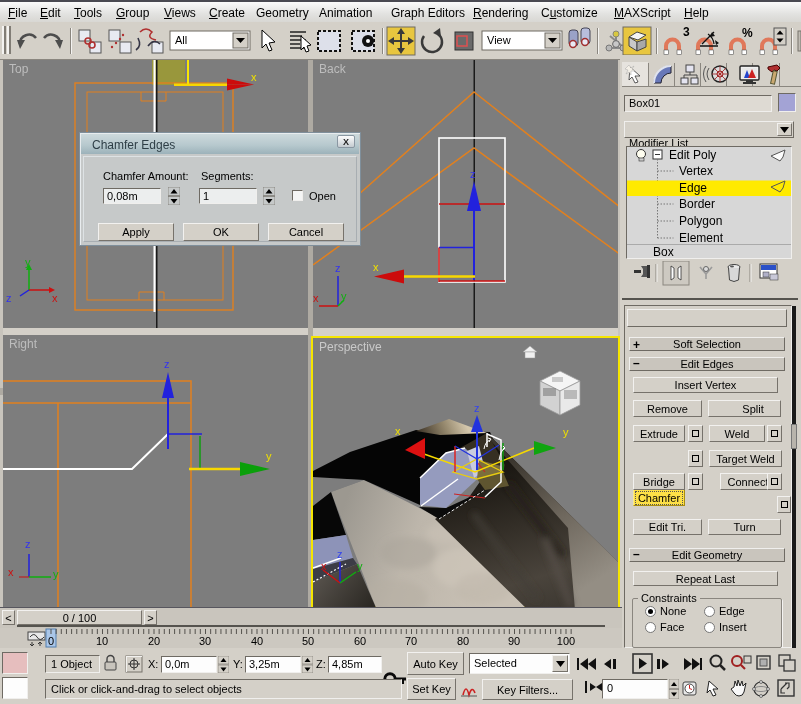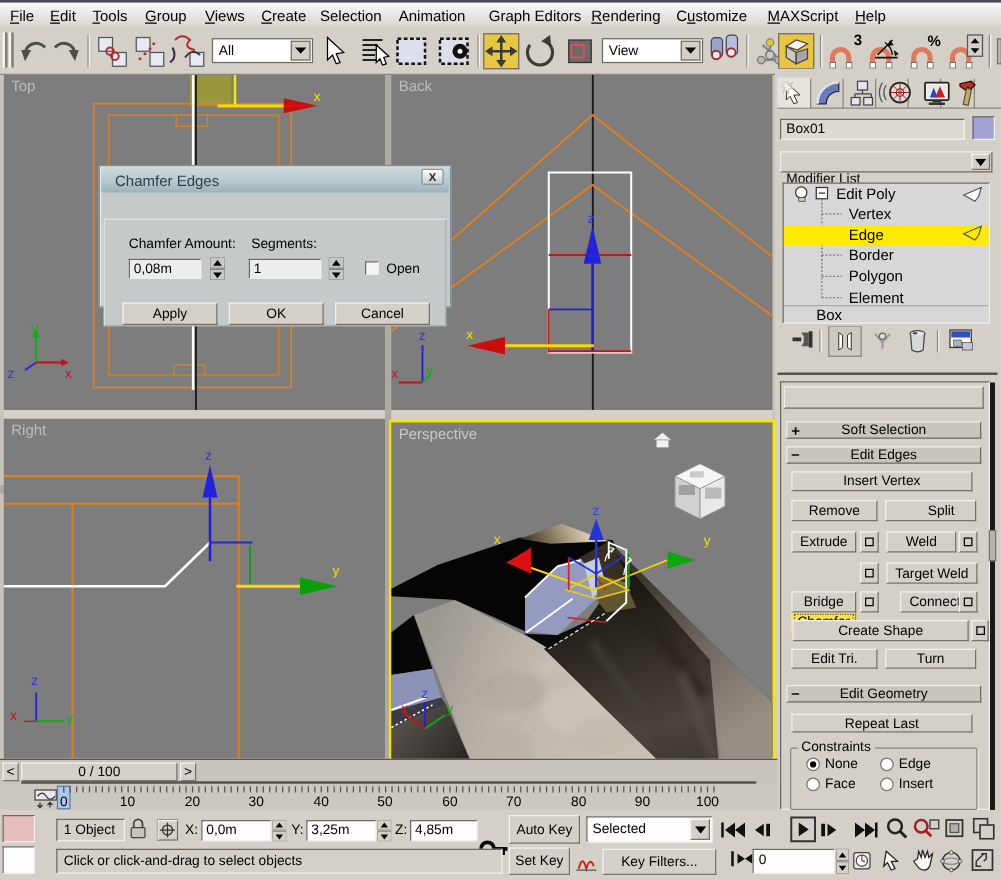--- a/index.html
+++ b/index.html
@@ -23,21 +23,21 @@
 
 <div class="abs" style="left:0;top:0;width:801px;height:22px;
   background:linear-gradient(#fbfbfb,#e2e2e0 60%,#d8d7d3);border-top:2px solid #4a4a52;
   font-size:12px;color:#000;text-align:center;">
   <div class="abs" style="left:8px;top:4px;"><u>F</u>ile</div>
   <div class="abs" style="left:40px;top:4px;"><u>E</u>dit</div>
   <div class="abs" style="left:74px;top:4px;"><u>T</u>ools</div>
   <div class="abs" style="left:116px;top:4px;"><u>G</u>roup</div>
   <div class="abs" style="left:164px;top:4px;"><u>V</u>iews</div>
   <div class="abs" style="left:209px;top:4px;"><u>C</u>reate</div>
-  <div class="abs" style="left:256px;top:4px;">Selection</div>
+  <div class="abs" style="left:256px;top:4px;">Geometry</div>
   <div class="abs" style="left:319px;top:4px;">Animation</div>
   <div class="abs" style="left:391px;top:4px;">Graph Editors</div>
   <div class="abs" style="left:473px;top:4px;"><u>R</u>endering</div>
   <div class="abs" style="left:541px;top:4px;">C<u>u</u>stomize</div>
   <div class="abs" style="left:614px;top:4px;"><u>M</u>AXScript</div>
   <div class="abs" style="left:684px;top:4px;"><u>H</u>elp</div>
 </div>
 
 <div class="abs" style="left:0;top:22px;width:801px;height:38px;background:#d4d0c8;
   border-bottom:1px solid #8a867f;">
@@ -536,21 +536,20 @@
       </div>
   <div class="btn abs" style="left:89px;top:395px;width:73px;height:17px;">Target Weld</div>
   <div class="btn abs" style="left:13px;top:418px;width:52px;height:17px;">Bridge</div>
   <div class="btn abs" style="left:68px;top:418px;width:15px;height:17px;">
         <div style="width:7px;height:7px;border:1px solid #000;"></div>
       </div>
   <div class="btn abs" style="left:100px;top:418px;width:56px;height:17px;">Connect</div>
   <div class="btn abs" style="left:147px;top:418px;width:15px;height:17px;">
         <div style="width:7px;height:7px;border:1px solid #000;"></div>
       </div>
-  <div class="btn abs" style="left:14px;top:441px;width:141px;height:17px;">Create Shape</div>
   <div class="btn abs" style="left:157px;top:441px;width:14px;height:17px;">
         <div style="width:7px;height:7px;border:1px solid #000;"></div>
       </div>
   <div class="btn abs" style="left:13px;top:464px;width:69px;height:16px;">Edit Tri.</div>
   <div class="btn abs" style="left:88px;top:464px;width:73px;height:16px;">Turn</div>
   <div class="abs bevel hdr" style="left:9px;top:493px;width:156px;height:14px;background:#c9c5bd;text-align:center;line-height:13px;">Edit Geometry</div>
   <div class="abs" style="left:13px;top:492px;font-size:12px;font-weight:bold;">–</div>
   <div class="btn abs" style="left:13px;top:516px;width:145px;height:15px;">Repeat Last</div>
   <div class="abs" style="left:12px;top:543px;width:150px;height:50px;border:1px solid #8a867f;border-radius:2px;box-shadow:1px 1px 0 #f4f3f1;"></div>
   <div class="abs" style="left:18px;top:537px;background:#d4d0c8;padding:0 3px;">Constraints</div>
@@ -716,21 +715,21 @@
 <div class="abs" id="dialog" style="left:79px;top:132px;width:282px;height:114px;
   background:#c6c9c9; border:1px solid #7f8f9b; box-shadow: inset 1px 1px 0 #e8ecee;">
   <div class="abs" style="left:1px;top:1px;width:278px;height:20px;
     background:linear-gradient(180deg,#cdd9dc 0%,#b7c9ce 55%,#9cb2ba 100%);">
     <div class="abs" style="left:11px;top:4px;font-size:12px;color:#2e3e46;">Chamfer Edges</div>
     <div class="abs" style="right:4px;top:1px;width:18px;height:13px;border-radius:2px;
       background:linear-gradient(#fdfdfd,#c4cbd0);border:1px solid #8a97a2;
       font-size:9px;font-weight:bold;color:#222;text-align:center;line-height:12px;">X</div>
   </div>
   <div class="abs" style="left:3px;top:23px;width:274px;height:86px;background:#c6c9c9;
-    border:1px solid #a8aeb2;border-top-color:#dde2e4;border-left-color:#dde2e4;margin-top:19px;">
+    border:1px solid #a8aeb2;border-top-color:#dde2e4;border-left-color:#dde2e4;">
     <div class="abs" style="left:19px;top:13px;font-size:11px;">Chamfer Amount:</div>
     <div class="abs" style="left:117px;top:13px;font-size:11px;">Segments:</div>
     <div class="abs sunk" style="left:19px;top:31px;width:58px;height:16px;background:#eceeee;
       font-size:11px;padding:1px 0 0 3px;">0,08m</div>
     <div class="abs" style="left:84px;top:30px;"><svg width="12" height="18">
             <rect x="0" y="0" width="12" height="8.5" fill="#c6c9c9" stroke="#76726b" stroke-width="0.7"></rect>
             <rect x="0" y="9.5" width="12" height="8.5" fill="#c6c9c9" stroke="#76726b" stroke-width="0.7"></rect>
             <path d="M 2.5 6.5 l 7 0 l -3.5 -4.5 z M 2.5 12 l 7 0 l -3.5 4.5 z" fill="#000"></path>
           </svg></div>
     <div class="abs sunk" style="left:115px;top:31px;width:58px;height:16px;background:#eceeee;

